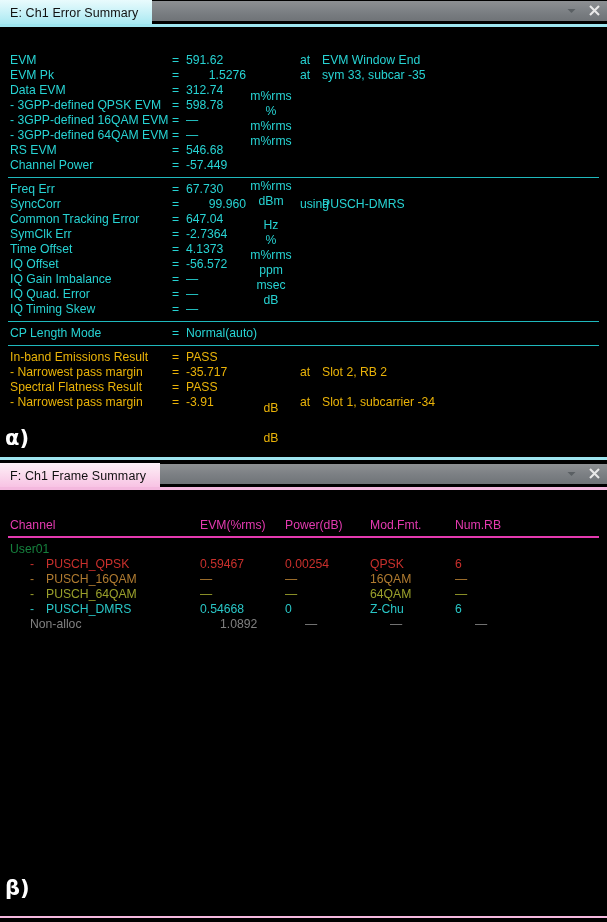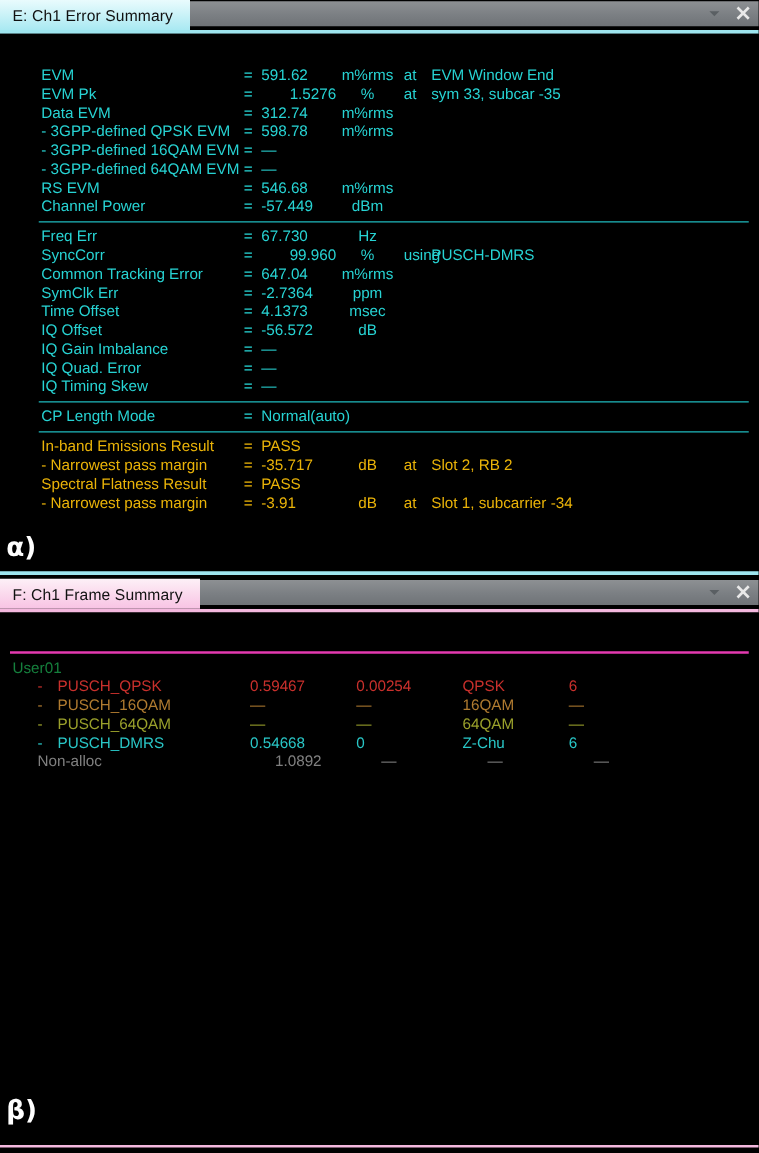--- a/index.html
+++ b/index.html
@@ -66,21 +66,21 @@
     position: relative;
     height: 15px;
     font-size: 12.2px;
     white-space: nowrap;
   }
   .row span { position: absolute; top: 0; line-height: 15px; }
   .c-label { left: 10px; }
   .c-eq    { left: 172px; }
   .c-val   { left: 186px; }
   .c-val-r { left: 186px; width: 60px; text-align: right; }
-  .c-unit  { left: 248px; width: 46px; text-align: center; }
+  .c-unit  { left: 248px; width: 46px; text-align: center; margin-top: 36px; }
   .c-at    { left: 300px; }
   .c-extra { left: 322px; }
 
   .cyan  { color: #27d3d3; }
   .green { color: #eab308; }
 
   .sep-cyan  { height: 1px; background: #1fb9bd; margin: 4px 8px 4px 8px; }
 
   
   .greek {
@@ -141,21 +141,21 @@
             <svg width="13" height="13" viewBox="0 0 13 13">
               <path d="M2 2 L11 11 M11 2 L2 11" stroke="#e9e9e9" stroke-width="2.1" fill="none"></path>
             </svg>
           </div>
         </div>
       </div>
     </div>
     <div class="underline-cyan"></div>
 
     <div class="panel-body" style="height:433px;position:relative;">
-      <div id="err-groups" style="padding-top:26px;padding-left:23px;">
+      <div id="err-groups" style="padding-top:26px;">
           <div class="row">
             <span class="c-label cyan">EVM</span>
             <span class="c-eq cyan">=</span>
             <span class="c-val cyan">591.62</span>
             <span class="c-unit cyan">m%rms</span>
             <span class="c-at cyan">at</span>
             <span class="c-extra cyan">EVM Window End</span>
           </div>
           <div class="row">
             <span class="c-label cyan">EVM Pk</span>
@@ -312,20 +312,27 @@
               <path d="M2 2 L11 11 M11 2 L2 11" stroke="#e9e9e9" stroke-width="2.1" fill="none"></path>
             </svg>
           </div>
         </div>
       </div>
     </div>
     <div class="underline-pink"></div>
 
     <div class="panel-body" style="height:432px;position:relative;">
       <div id="frame-table" style="padding-top:28px;">
+          <div class="frow">
+            <span class="f-ch hdr-pink">Channel</span>
+            <span class="f-evm hdr-pink">EVM(%rms)</span>
+            <span class="f-pow hdr-pink">Power(dB)</span>
+            <span class="f-mod hdr-pink">Mod.Fmt.</span>
+            <span class="f-rb hdr-pink">Num.RB</span>
+          </div>
           <div class="sep-pink"></div>
           <div class="frow">
             <span class="f-ch u-user">User01</span>
           </div>
           <div class="frow">
             <span class="f-ch-i u-qpsk">-</span>
             <span class="f-ch-d u-qpsk">PUSCH_QPSK</span>
             <span class="f-evm u-qpsk">0.59467</span>
             <span class="f-pow u-qpsk">0.00254</span>
             <span class="f-mod u-qpsk">QPSK</span>

